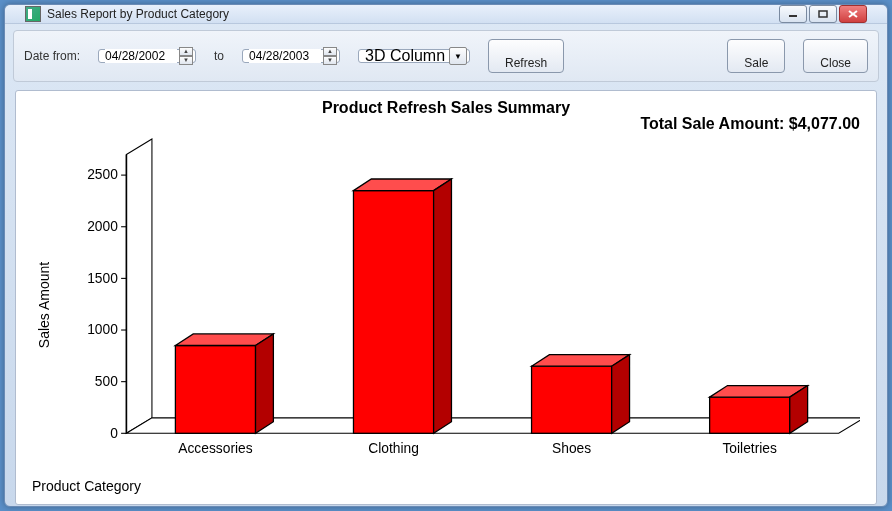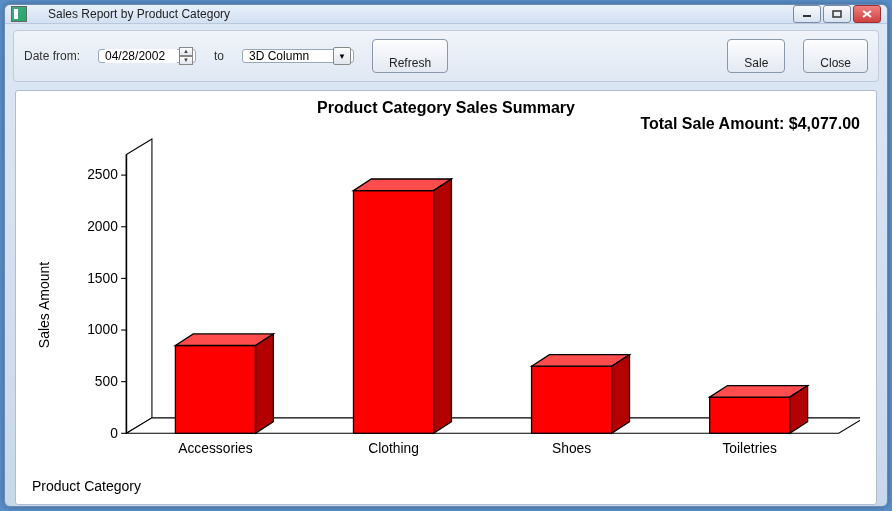--- a/index.html
+++ b/index.html
@@ -19,25 +19,24 @@
     border: 1px solid #6a8bb5;
     border-radius: 6px;
     display: flex;
     flex-direction: column;
     box-shadow: 0 0 6px rgba(0,0,0,0.3);
   }
   .titlebar {
     height: 28px;
     display: flex;
     align-items: center;
-    padding: 0 6px;
+    padding: 0 20px;
     background: linear-gradient(#e8f0fb, #d2e0f2);
     border-bottom: 1px solid #b8c8de;
     border-radius: 6px 6px 0 0;
-    gap: 15px;
   }
   .app-icon {
     width: 16px; height: 16px;
     background: linear-gradient(135deg, #4a8, #2a6);
     border: 1px solid #666;
     margin-right: 6px;
     position: relative;
   }
   .app-icon::after {
     content:""; position:absolute; left:2px; top:2px; width:4px; height:10px; background:#fff;
@@ -84,21 +83,21 @@
   .spinner {
     display: flex; flex-direction: column; margin-left: 2px;
   }
   .spinner div {
     width: 14px; height: 9px;
     border: 1px solid #888; background: linear-gradient(#fdfdfd,#e0e6ef);
     font-size: 6px; line-height: 6px; text-align: center; cursor: pointer;
     color:#444;
   }
   .combo { width: 112px; justify-content: space-between;}
-  .combo span { font-size: 12px; }
+  .combo span { font-size: 16px; }
   .combo-arrow {
     width: 18px; height: 18px; border:1px solid #888; background: linear-gradient(#fdfdfd,#e0e6ef);
     display:flex; align-items:center; justify-content:center; font-size:8px; cursor:pointer; border-radius:2px;
   }
   .btn {
     height: 24px; padding: 16px 16px;
     border: 1px solid #8a98ac;
     border-radius: 4px;
     background: linear-gradient(#fdfdfe, #e3e9f2);
     cursor: pointer;
@@ -162,32 +161,39 @@
   <div class="toolbar">
     <span class="toolbar-label">Date from:</span>
     <div class="date-input">
       <input type="text" value="04/28/2002" style="">
       <div class="spinner">
         <div>▲</div>
         <div>▼</div>
       </div>
     </div>
     <span class="toolbar-label">to</span>
+    <div class="date-input">
+      <input type="text" value="04/28/2003" style="">
+      <div class="spinner">
+        <div>▲</div>
+        <div>▼</div>
+      </div>
+    </div>
     <div class="combo">
       <span>3D Column</span>
       <div class="combo-arrow">▼</div>
     </div>
     <button class="btn">Refresh</button>
     <div class="spacer"></div>
     <button class="btn">Sale</button>
     <button class="btn">Close</button>
   </div>
 
   <div class="chart-panel">
-    <div class="chart-title">Product Category Sales Summary</div>
+    <div class="chart-title">Product Refresh Sales Summary</div>
     <div class="chart-subtitle">Total Sale Amount:  $4,077.00</div>
     <div class="plot-wrap">
       <div class="yaxis-label">Sales Amount</div>
       <div class="plot">
         <svg id="chart-svg" viewBox="0 0 760 320" preserveAspectRatio="none">
             <polygon points="70,20 94,5.600000000000001 94,265.6 70,280" fill="#fff" stroke="#000" stroke-width="1"></polygon>
             <polygon points="70,280 94,265.6 764,265.6 740,280" fill="#fff" stroke="#000" stroke-width="1"></polygon>
             <line x1="70" y1="20" x2="70" y2="280" stroke="#000" stroke-width="1.5"></line>
             <line x1="65" y1="280" x2="70" y2="280" stroke="#000"></line>
             <text class="tick-label" x="62" y="284" text-anchor="end">0</text>

